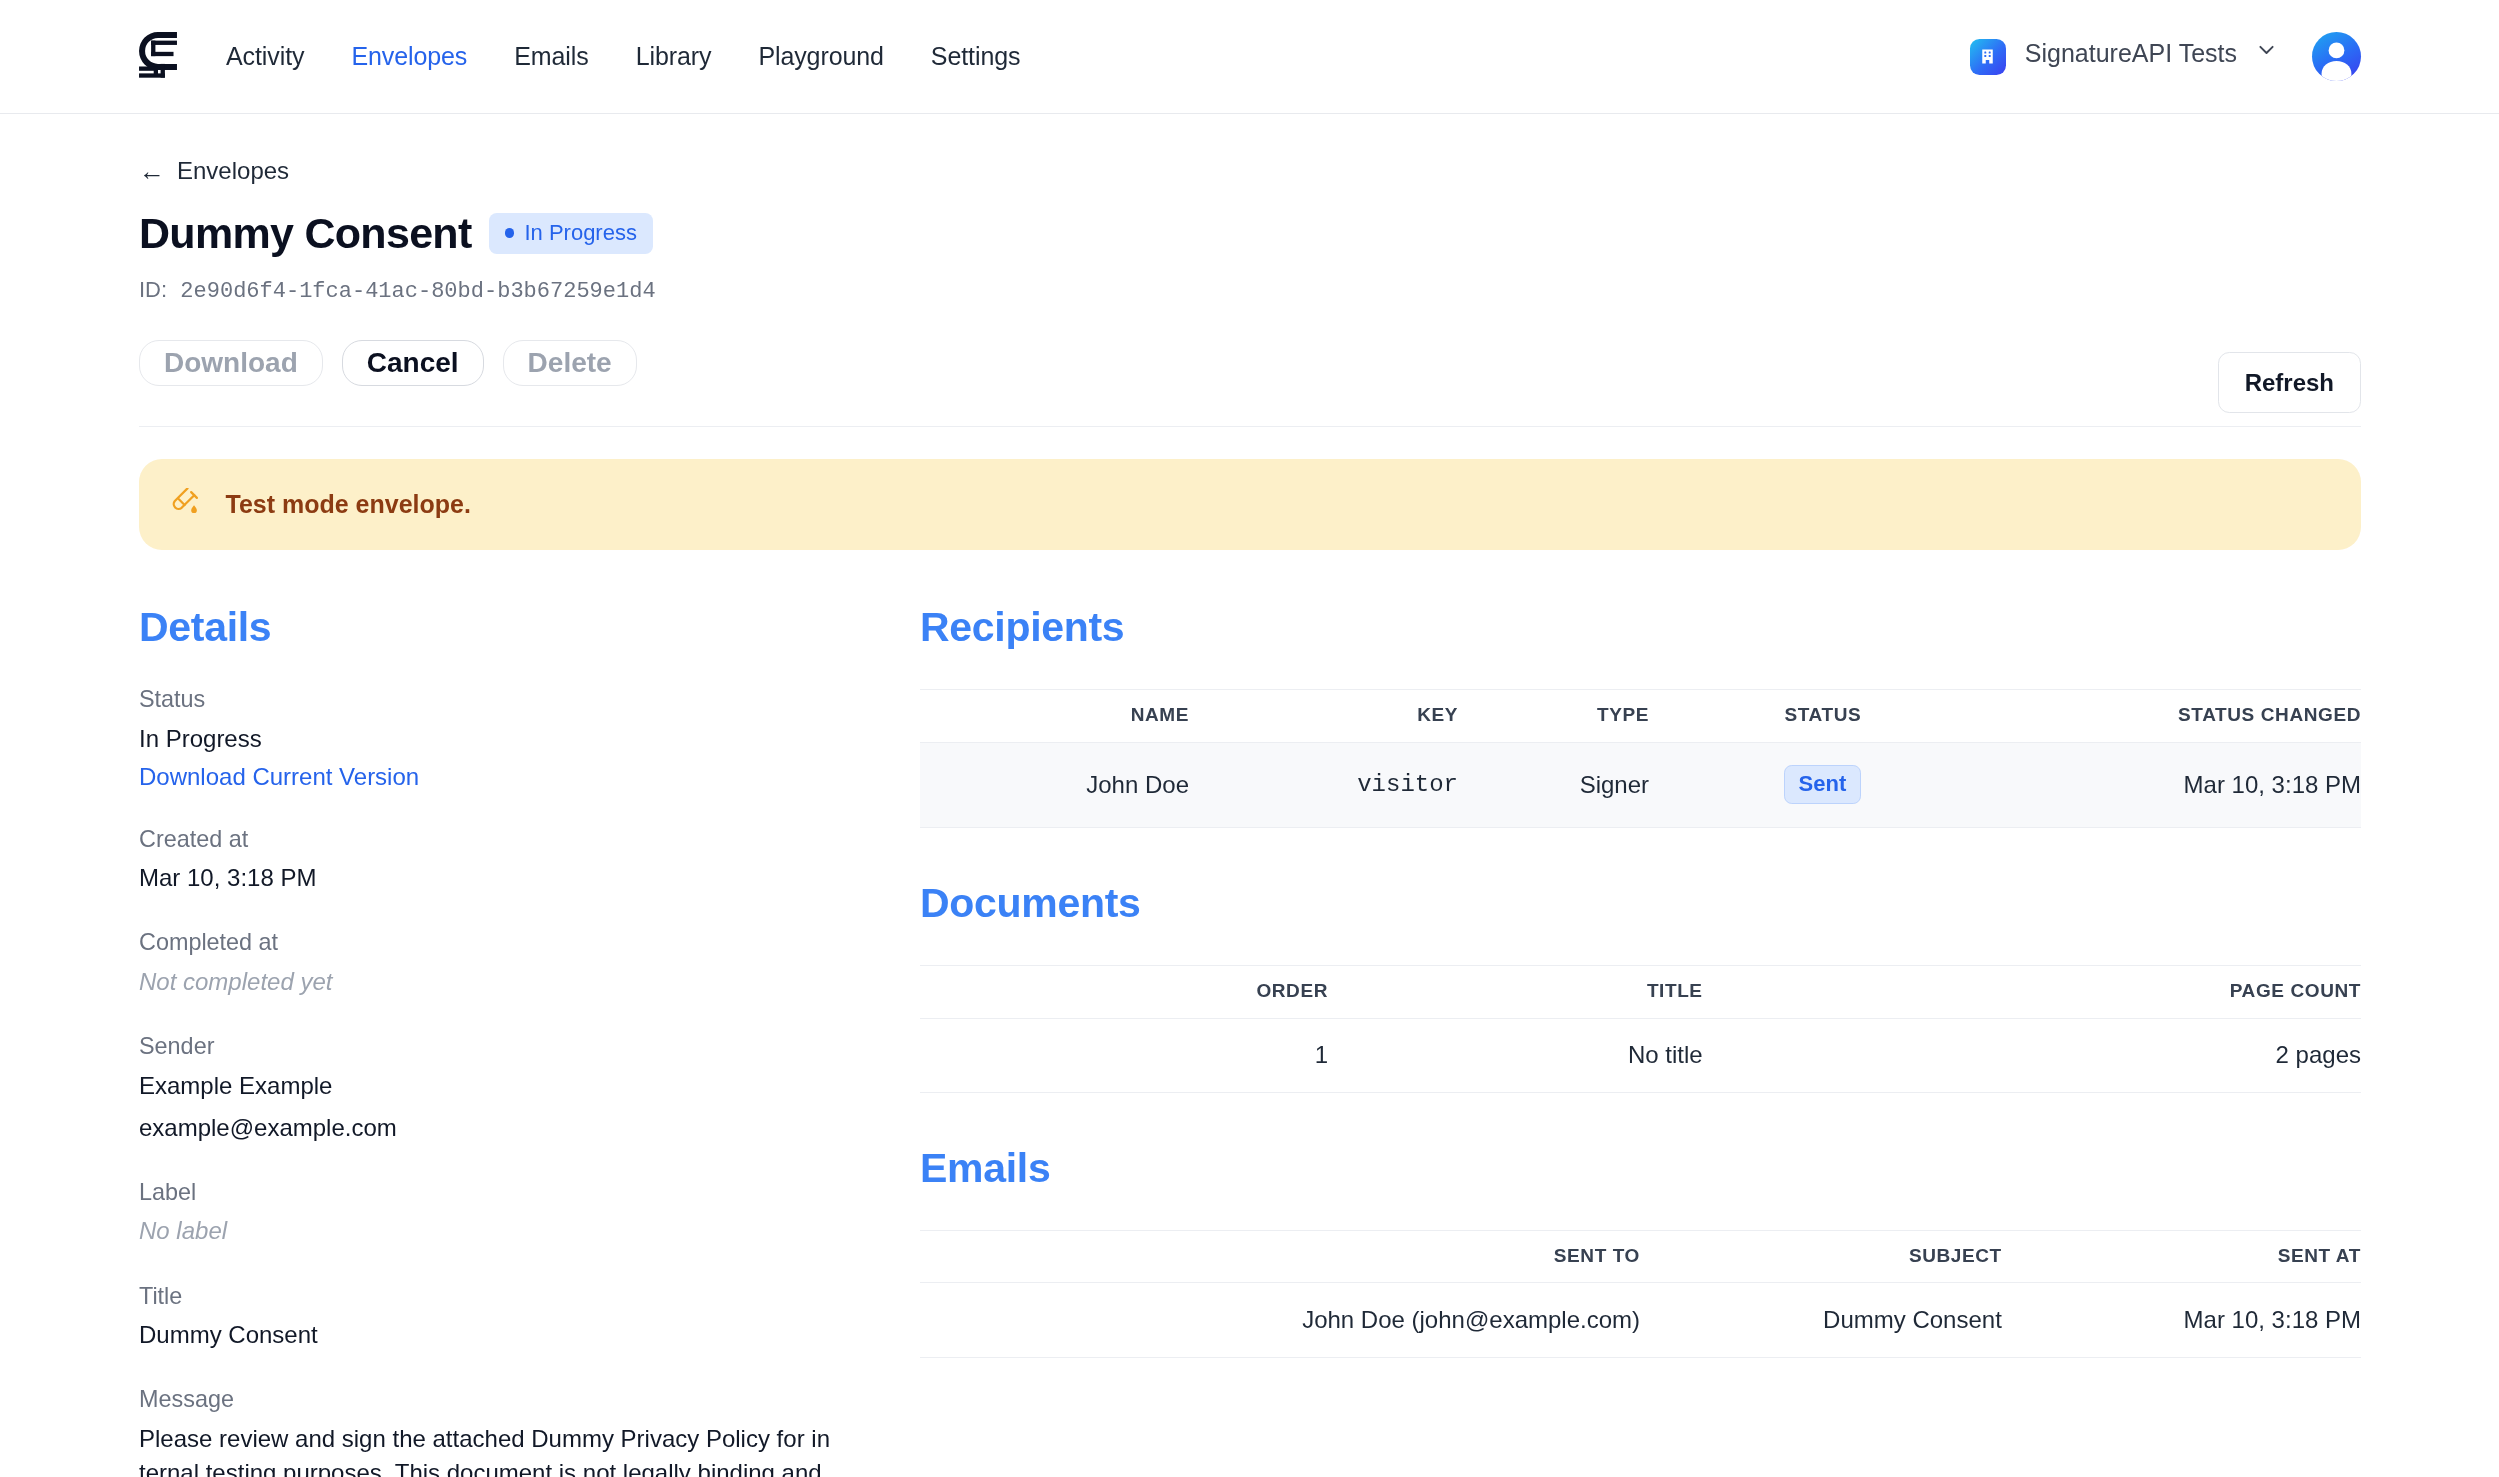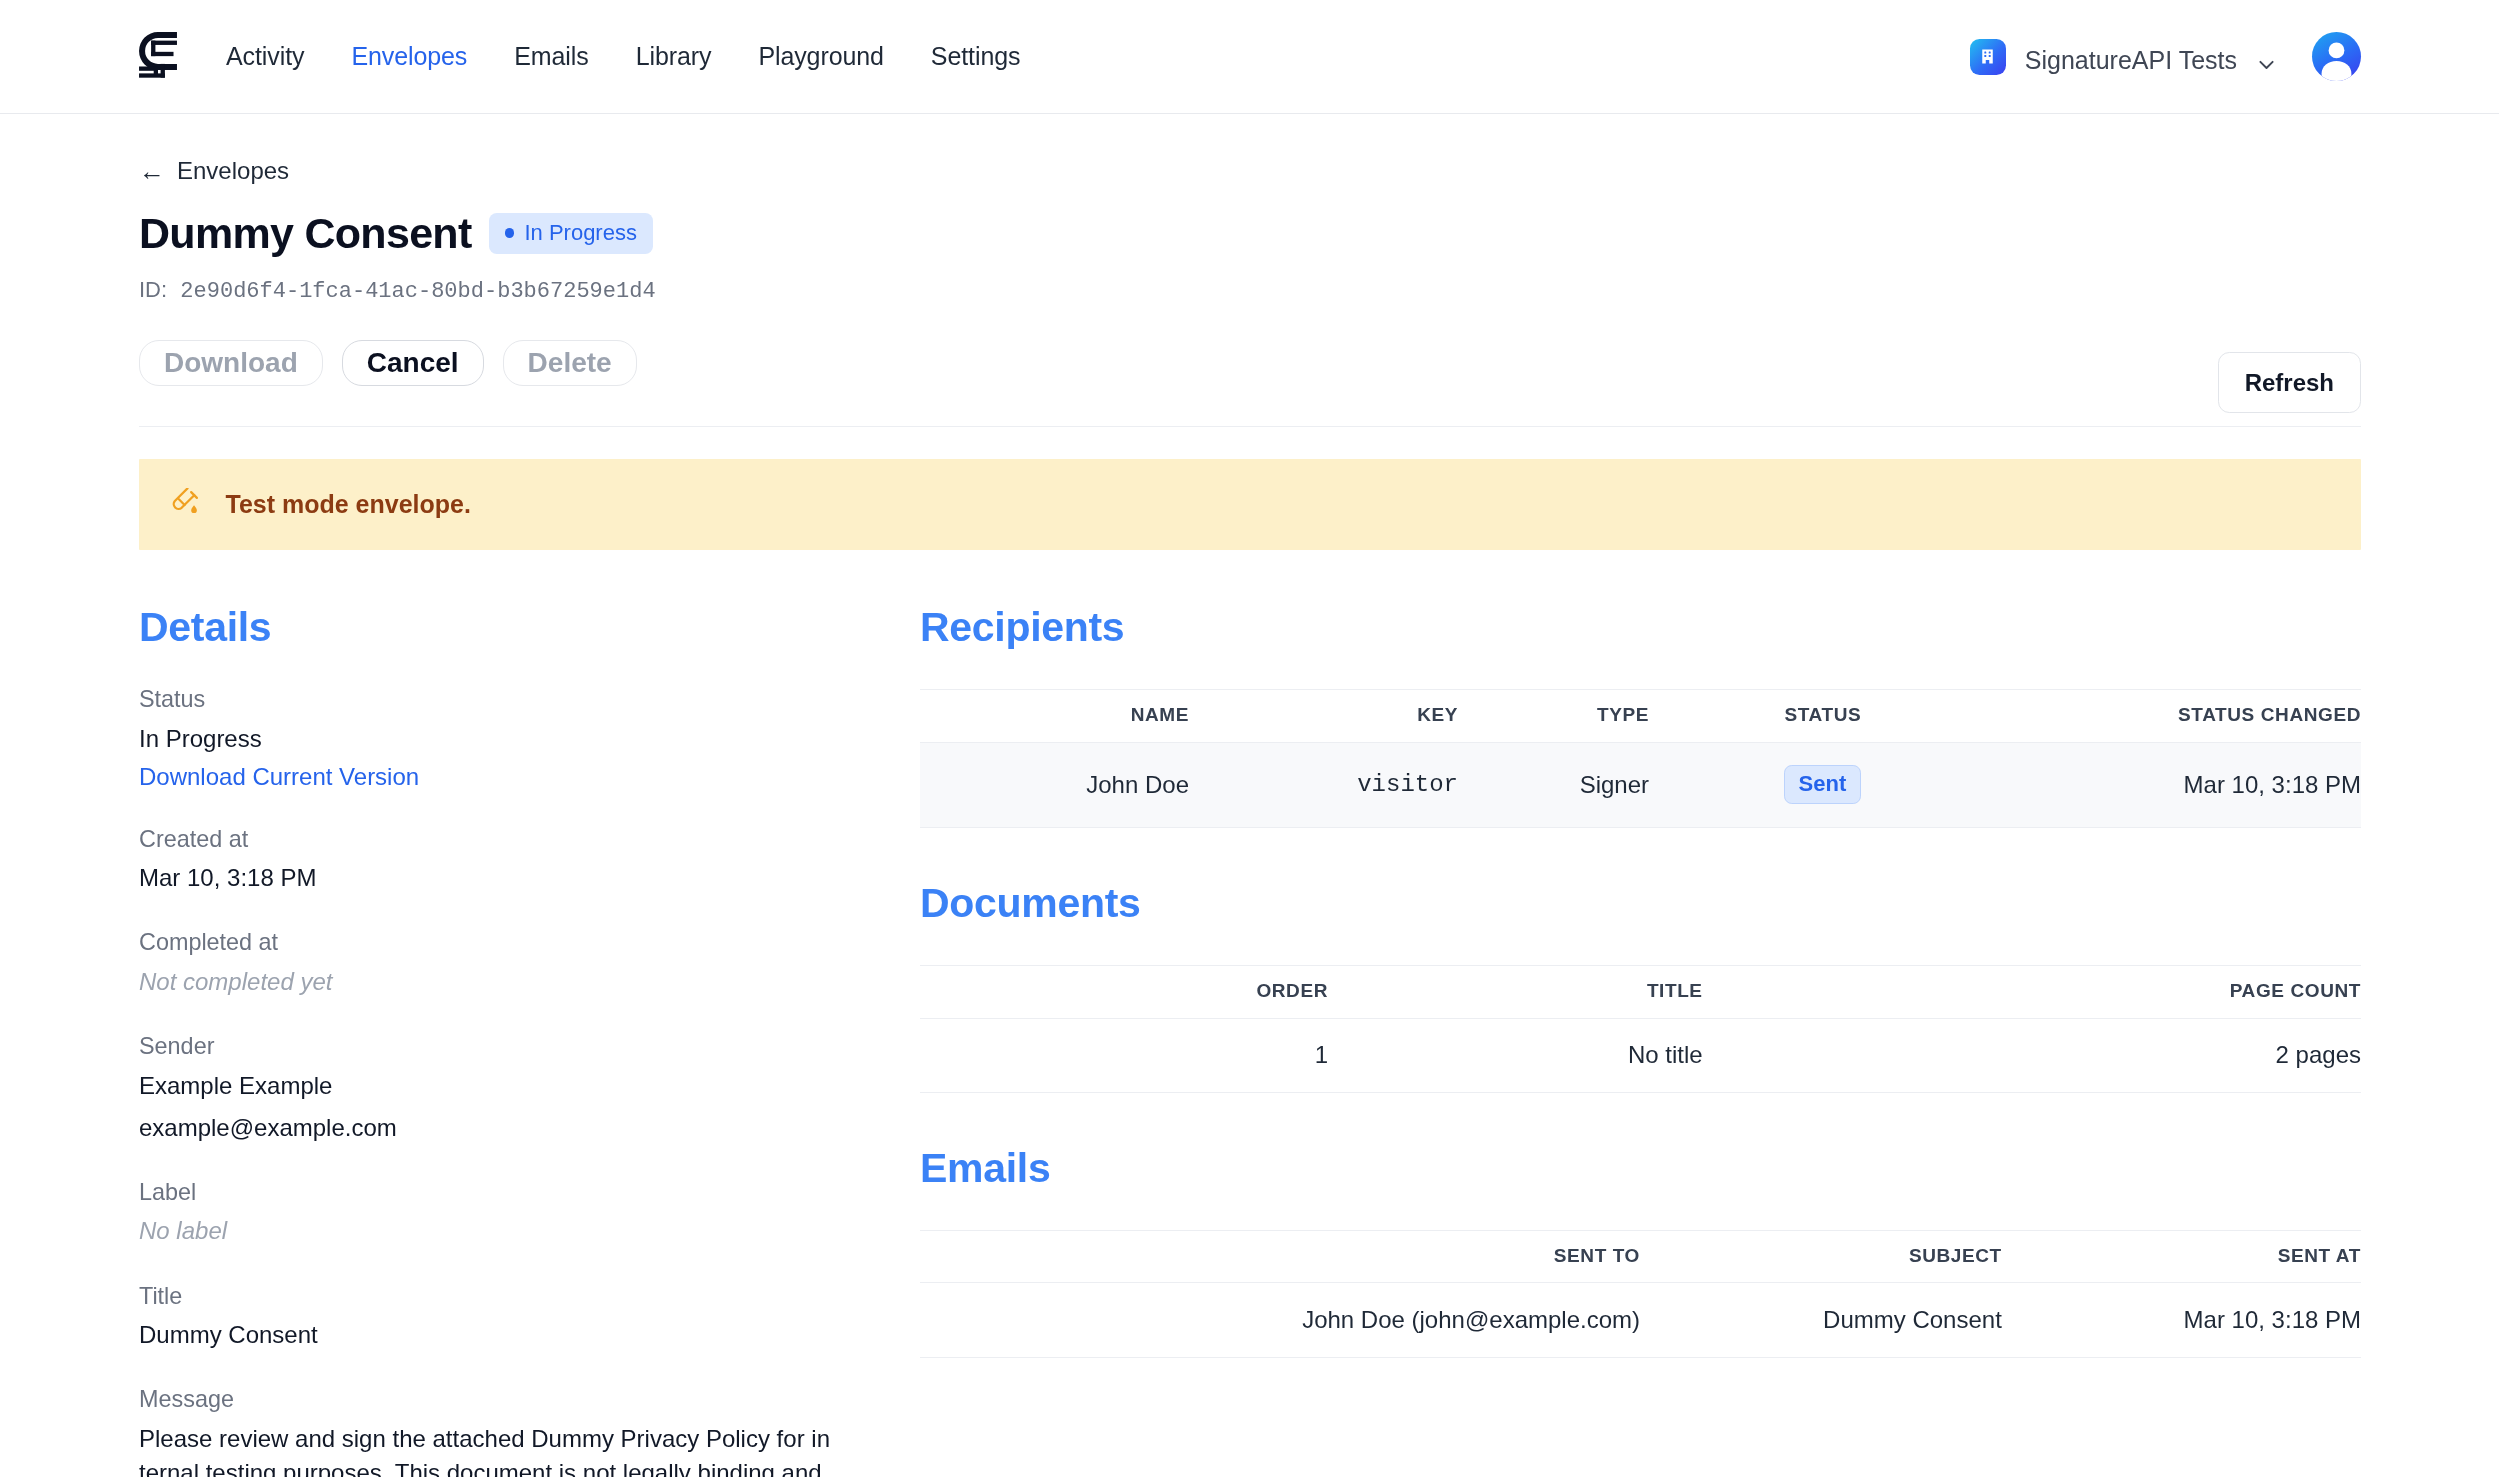--- a/index.html
+++ b/index.html
@@ -44,21 +44,21 @@
   .nav-link.active { color: #2563eb; }
 
   .nav-right {
     margin-left: auto;
     display: flex;
     align-items: center;
     gap: 35px;
   }
   .workspace {
     display: flex;
-    align-items: flex-end;
+    align-items: flex-start;
     gap: 19px;
     cursor: pointer;
   }
   .ws-icon {
     width: 36px; height: 36px;
     border-radius: 9.5px;
     background: linear-gradient(135deg,#22c1f0 0%,#2e6df6 55%,#3b3ff0 100%);
     display: flex; align-items: center; justify-content: center;
     flex: 0 0 auto;
   }
@@ -165,21 +165,21 @@
   .abtn.enabled { color: #0b1020; border-color: #d7dae0; }
 
   .hr {
     margin-top: 40px;
     border-top: 0.9px solid #eceef2;
   }
 
   .banner {
     margin-top: 32px;
     background: #fdf0c9;
-    border-radius: 1px;
+    border-radius: 23px;
     height: 91px;
     display: flex;
     align-items: center;
     padding-left: 33px;
     gap: 24px;
   }
   .banner-text {
     font-size: 25px;
     font-weight: bold;
     color: #8c3b12;

